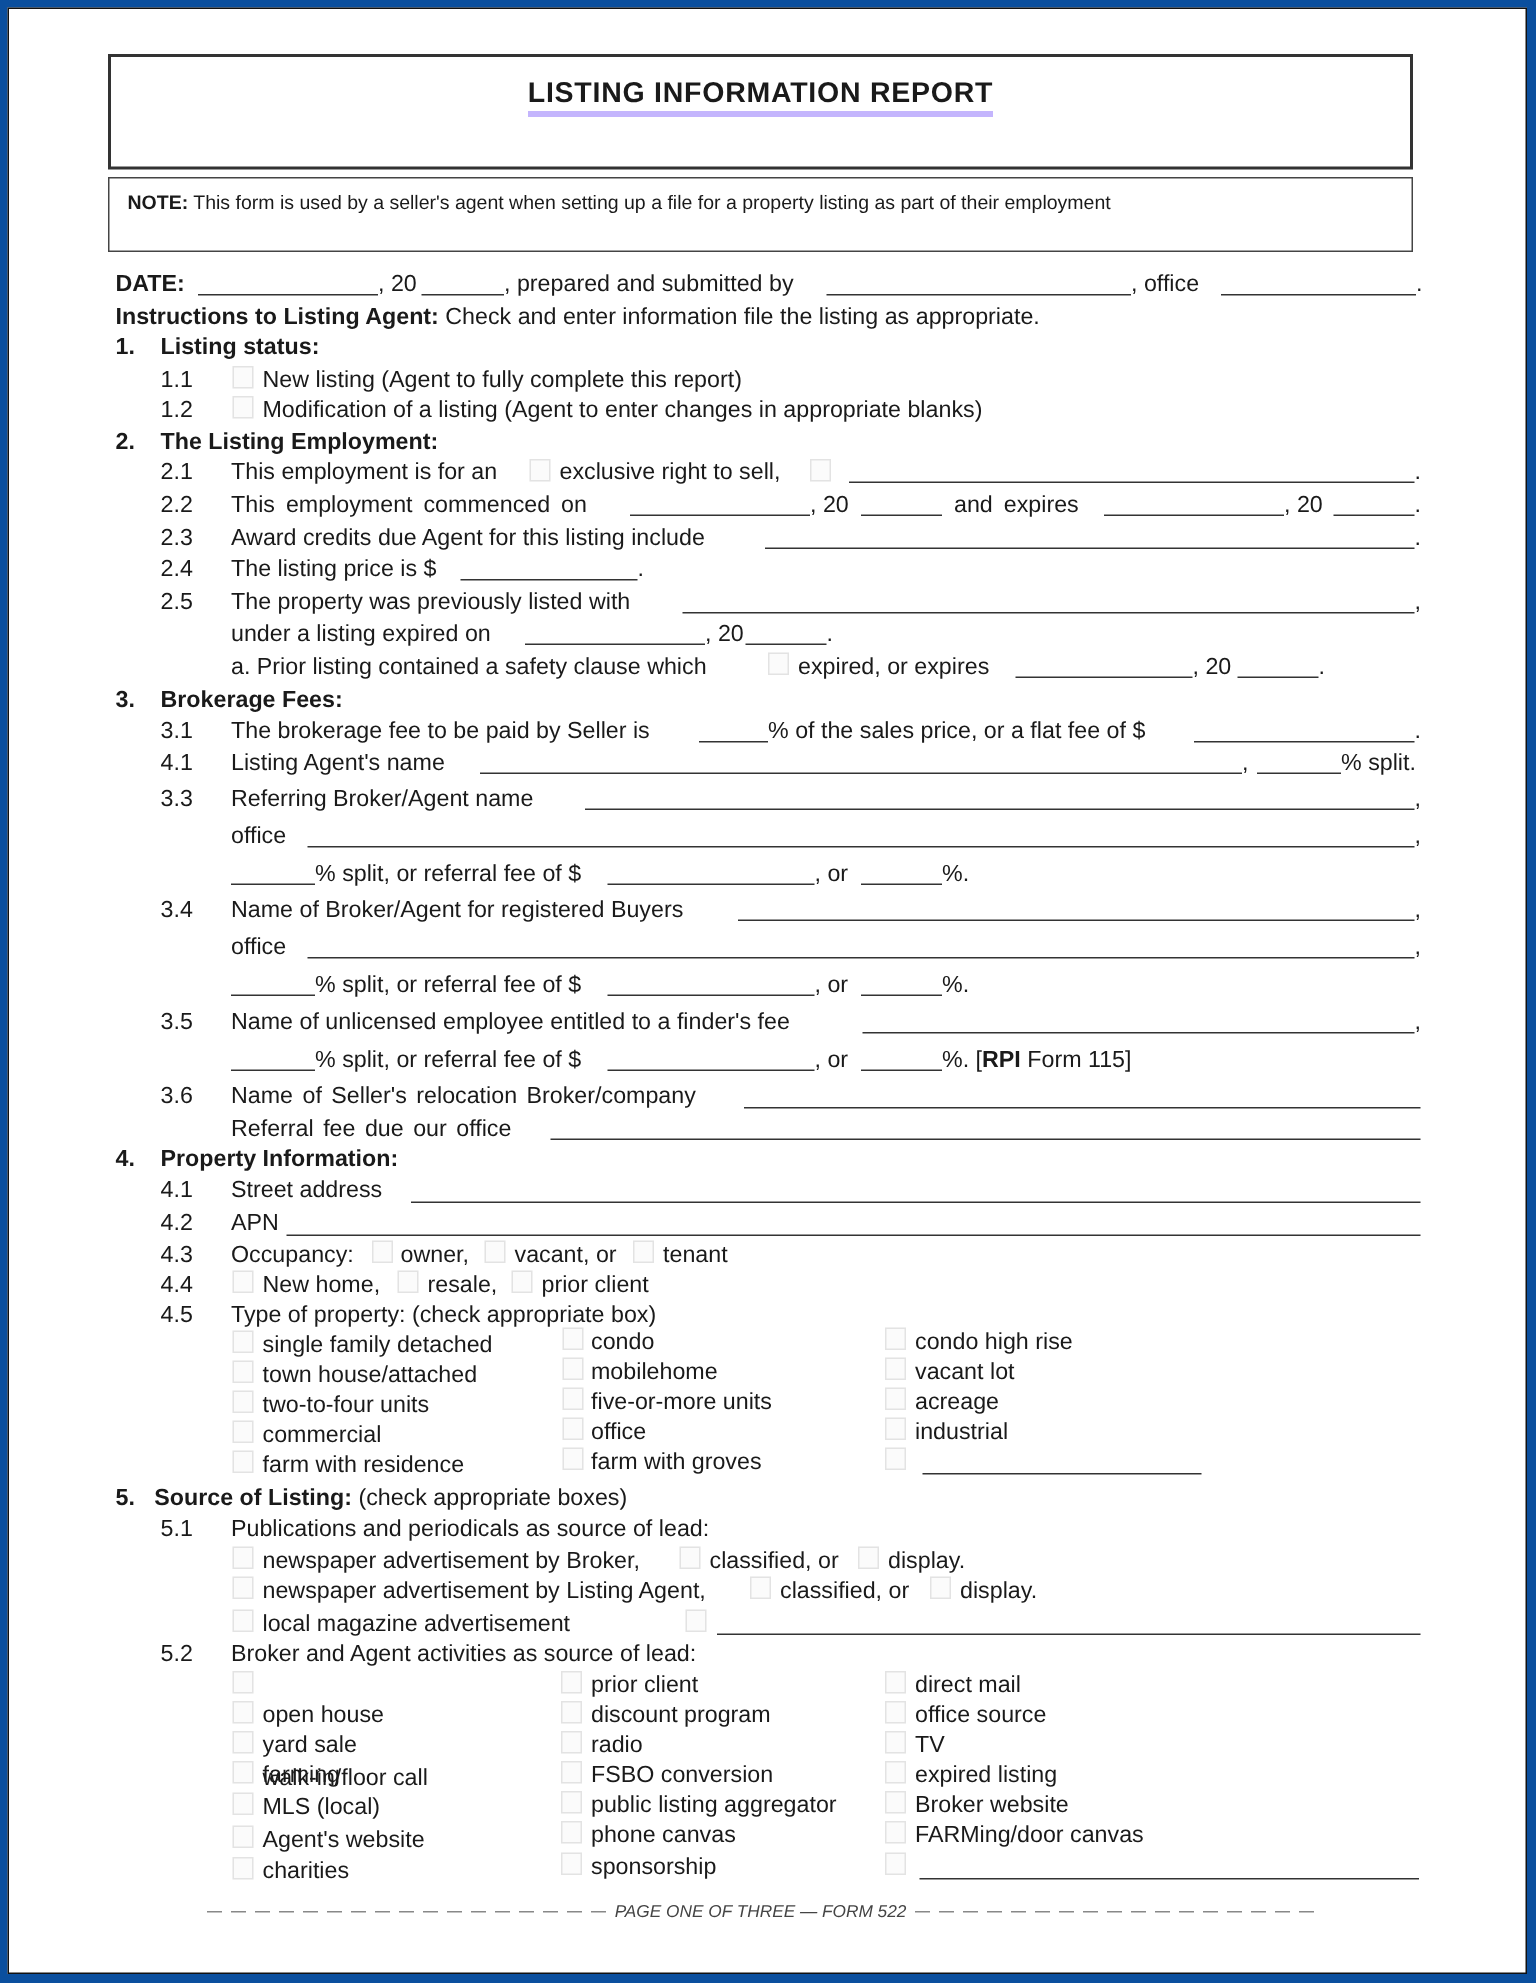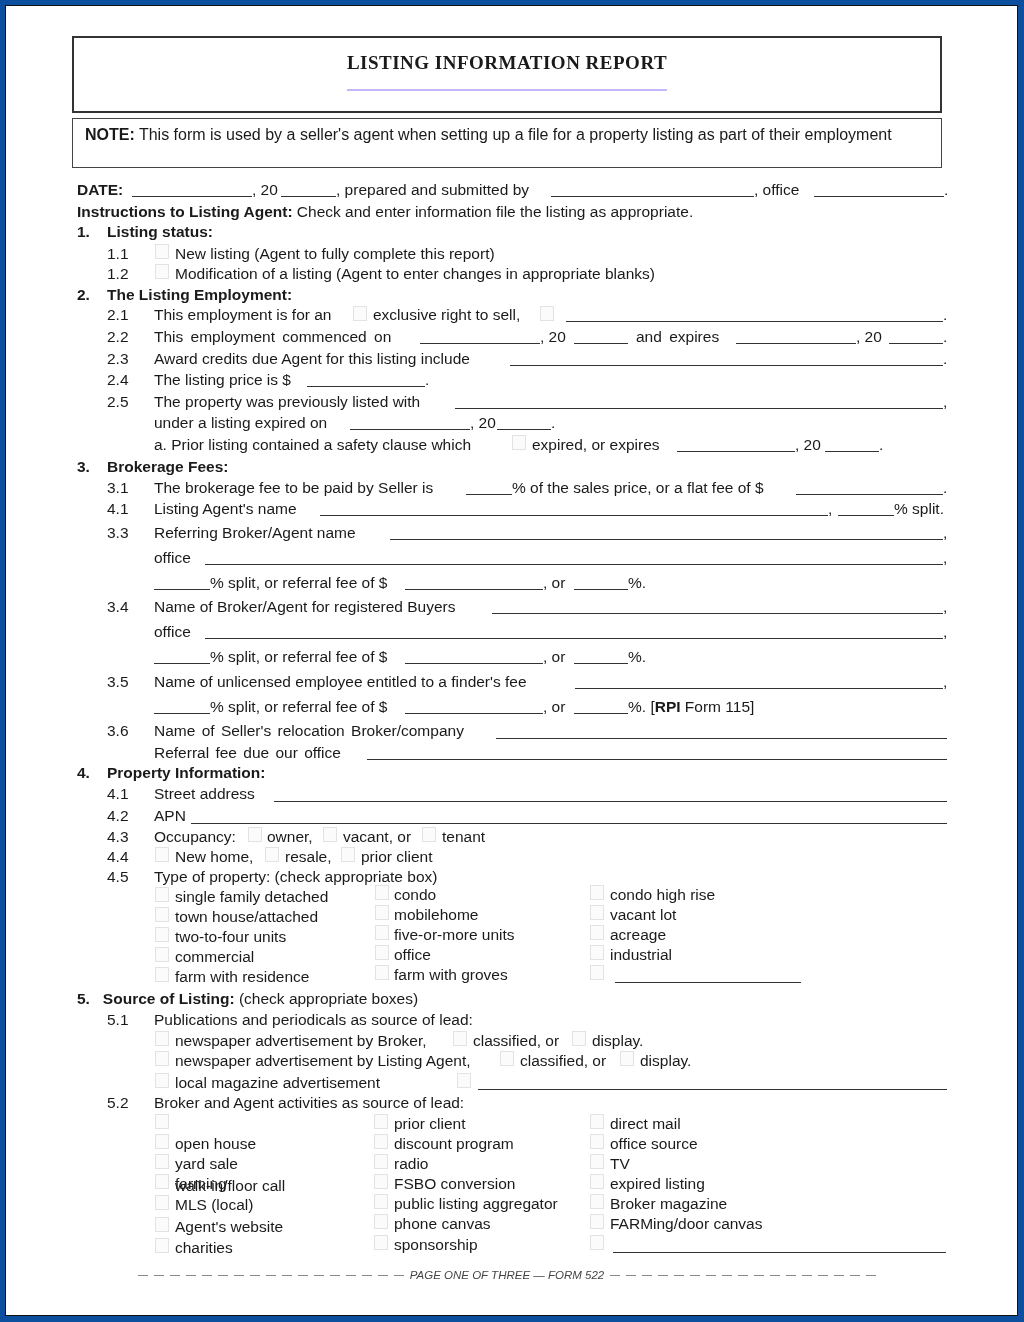--- a/index.html
+++ b/index.html
@@ -5,23 +5,23 @@
   html, body { margin:0; padding:0; }
   body { width:1024px; height:1322px; background:#0b4f9e; position:relative; overflow:hidden;
          font-family:"Liberation Sans", sans-serif; color:#1a1a1a; }
   .page { position:absolute; left:5px; top:5px; width:1013px; height:1311px; background:#fff;
           border:1px solid #111; box-sizing:border-box; }
   .abs { position:absolute; white-space:nowrap; }
   .t { font-size:15.5px; line-height:18px; }
   .b { font-weight:bold; }
   .titlebox { position:absolute; left:72px; top:36px; width:870px; height:77px; border:2px solid #333; box-sizing:border-box; }
   .title { position:absolute; left:0; right:0; top:14px; text-align:center; font-size:19px; font-weight:bold; letter-spacing:0.5px; }
-  .title span { border-bottom:2px solid #c4b5fd; padding-bottom:16px;font-family:Liberation Serif, serif; }
+  .title span { border-bottom:4px solid #c4b5fd; padding-bottom:1px; }
   .subtitle { position:absolute; left:0; right:0; top:44px; text-align:center; font-size:15px; }
-  .notebox { position:absolute; left:72px; top:118px; width:870px; height:50px; border:1.5px solid #444; box-sizing:border-box; padding:8px 0 0 12px; font-size:16px; line-height:16px; }
+  .notebox { position:absolute; left:72px; top:118px; width:870px; height:50px; border:1.5px solid #444; box-sizing:border-box; padding:8px 0 0 12px; font-size:13px; line-height:16px; }
   .ln { position:absolute; border-bottom:1.3px solid #333; height:0; }
   .cb { position:absolute; width:14px; height:15px; border:1px solid #e3e3e3; background:#fbfbfb; box-sizing:border-box; }
   .footer { position:absolute; left:72px; width:870px; top:1269px; font-size:11.5px; font-style:italic; color:#444; text-align:center; }
   .dash { display:inline-block; width:10px; border-bottom:1.3px solid #888; margin:0 3px; vertical-align:middle; }
 </style>
 </head>
 <body>
 
 <div class="page"></div>
 
@@ -292,21 +292,21 @@
 <div>
   <div class="cb" style="left:590px;top:1114px"></div>
   <span class="abs t" style="left:610px;top:1115px">direct mail</span>
   <div class="cb" style="left:590px;top:1134px"></div>
   <span class="abs t" style="left:610px;top:1135px">office source</span>
   <div class="cb" style="left:590px;top:1154px"></div>
   <span class="abs t" style="left:610px;top:1155px">TV</span>
   <div class="cb" style="left:590px;top:1174px"></div>
   <span class="abs t" style="left:610px;top:1175px">expired listing</span>
   <div class="cb" style="left:590px;top:1194px"></div>
-  <span class="abs t" style="left:610px;top:1195px">Broker magazine</span>
+  <span class="abs t" style="left:610px;top:1195px">Broker website</span>
   <div class="cb" style="left:590px;top:1214px"></div>
   <span class="abs t" style="left:610px;top:1215px">FARMing/door canvas</span>
   <div class="cb" style="left:590px;top:1235px"></div>
   <div class="ln" style="left:613px;width:333px;top:1252px"></div>
 </div>
 
 <div class="footer">
   <span id="dashL"><span class="dash"></span><span class="dash"></span><span class="dash"></span><span class="dash"></span><span class="dash"></span><span class="dash"></span><span class="dash"></span><span class="dash"></span><span class="dash"></span><span class="dash"></span><span class="dash"></span><span class="dash"></span><span class="dash"></span><span class="dash"></span><span class="dash"></span><span class="dash"></span><span class="dash"></span></span>
   <span>PAGE ONE OF THREE — FORM 522</span>
   <span id="dashR"><span class="dash"></span><span class="dash"></span><span class="dash"></span><span class="dash"></span><span class="dash"></span><span class="dash"></span><span class="dash"></span><span class="dash"></span><span class="dash"></span><span class="dash"></span><span class="dash"></span><span class="dash"></span><span class="dash"></span><span class="dash"></span><span class="dash"></span><span class="dash"></span><span class="dash"></span></span>

